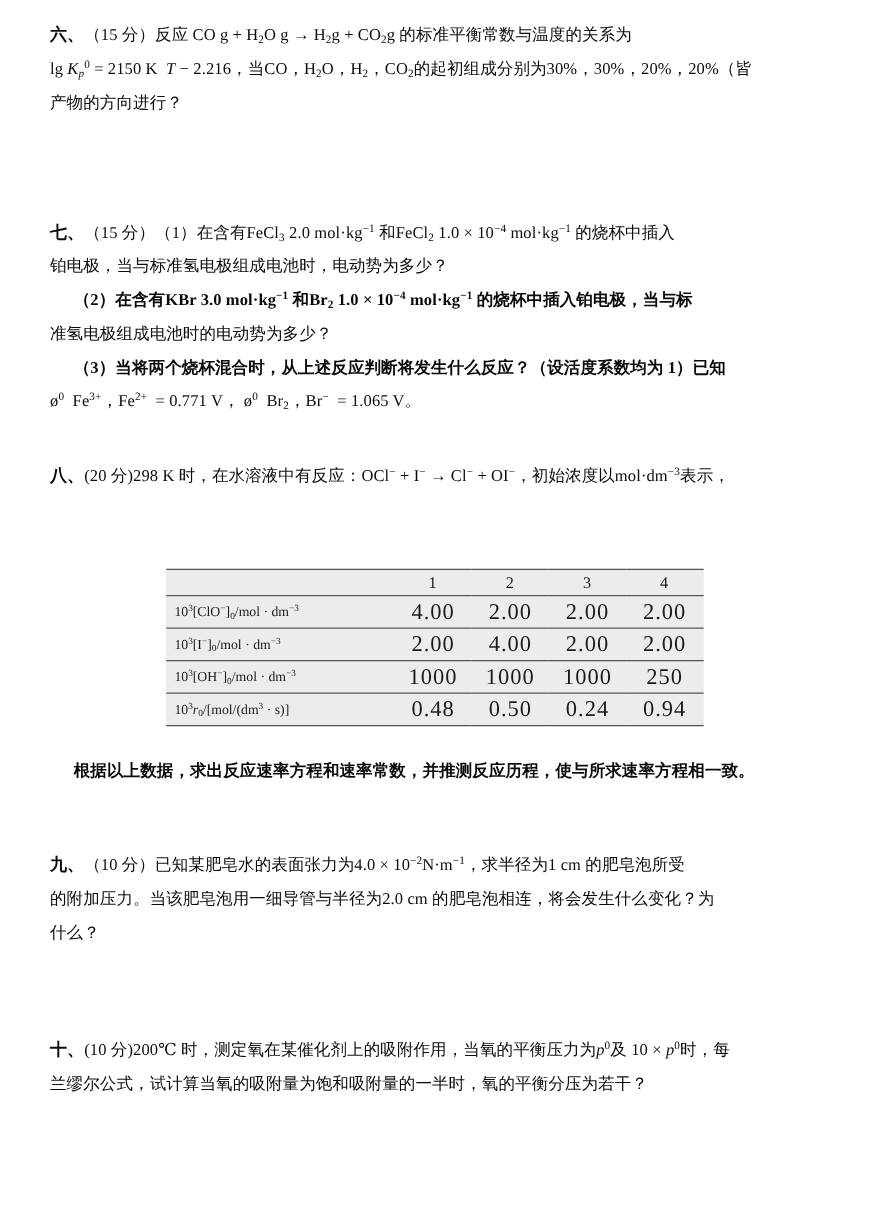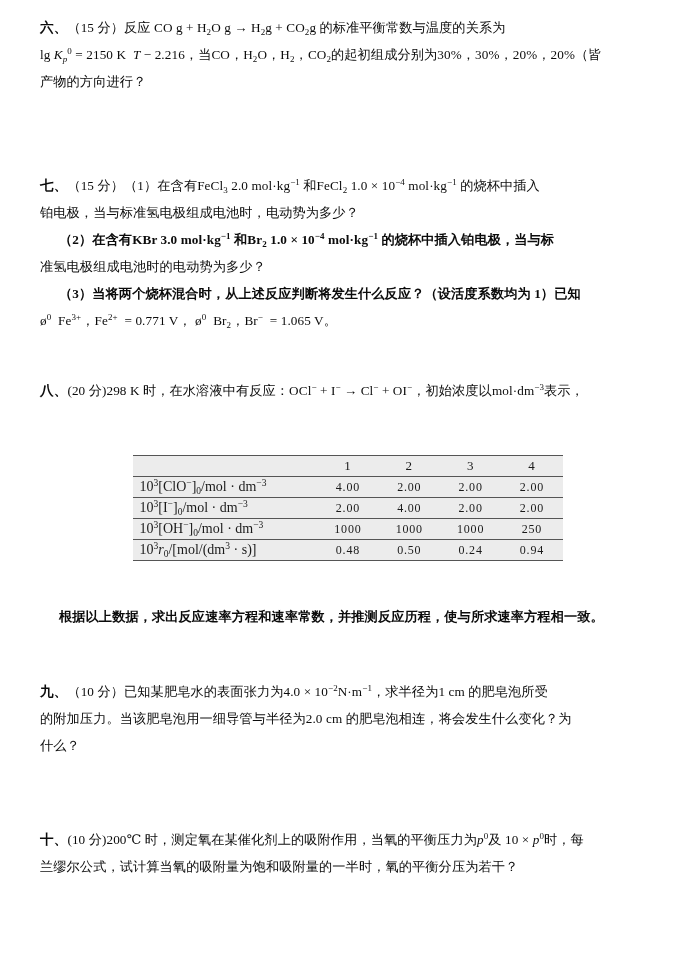--- a/index.html
+++ b/index.html
@@ -49,21 +49,21 @@
   sup {
     font-size: 0.68em;
     vertical-align: 0.52em;
     line-height: 0;
   }
   .it { font-style: italic; }
 
   
   #p6  { position: absolute; top: 14px;  left: 0; right: 0; }
   #p7  { position: absolute; top: 172px; left: 0; right: 0; }
-  #p8  { position: absolute; top: 377px; left: 0; right: 0; }
+  #p8  { position: absolute; top: 367px; left: 0; right: 0; }
   #p8-table-wrap { position: absolute; top: 455px; left: 0; right: 0; }
   #p8-after { position: absolute; top: 603px; left: 0; right: 0; }
   #p9  { position: absolute; top: 678px; left: 0; right: 0; }
   #p10 { position: absolute; top: 826px; left: 0; right: 0; }
 
   
   table.data {
     border-collapse: collapse;
     margin: 0 auto;
     width: 430px;
@@ -75,28 +75,28 @@
     border: none;
     padding: 0;
     font-weight: normal;
   }
   table.data tr.rule-top > * { border-top: 1.3px solid #555; }
   table.data tr > * { border-bottom: 1.1px solid #555; }
   table.data tbody tr:last-child > * { border-bottom: 1.3px solid #555; }
   table.data th.rowlabel, table.data td.rowlabel {
     text-align: left;
     padding: 2px 4px 2px 7px;
-    font-size: 14px;
+    font-size: 11px;
     white-space: nowrap;
     width: 176px;
     margin-top: 36px;
   }
   table.data td.val, table.data th.val {
     text-align: center;
-    font-size: 12px;
+    font-size: 18px;
     padding: 2px 0;
     width: 63px;
     letter-spacing: 0.8px;
   }
   table.data th.val { font-size: 13px; }
 </style>
 </head>
 <body>
 
 <div class="page">

